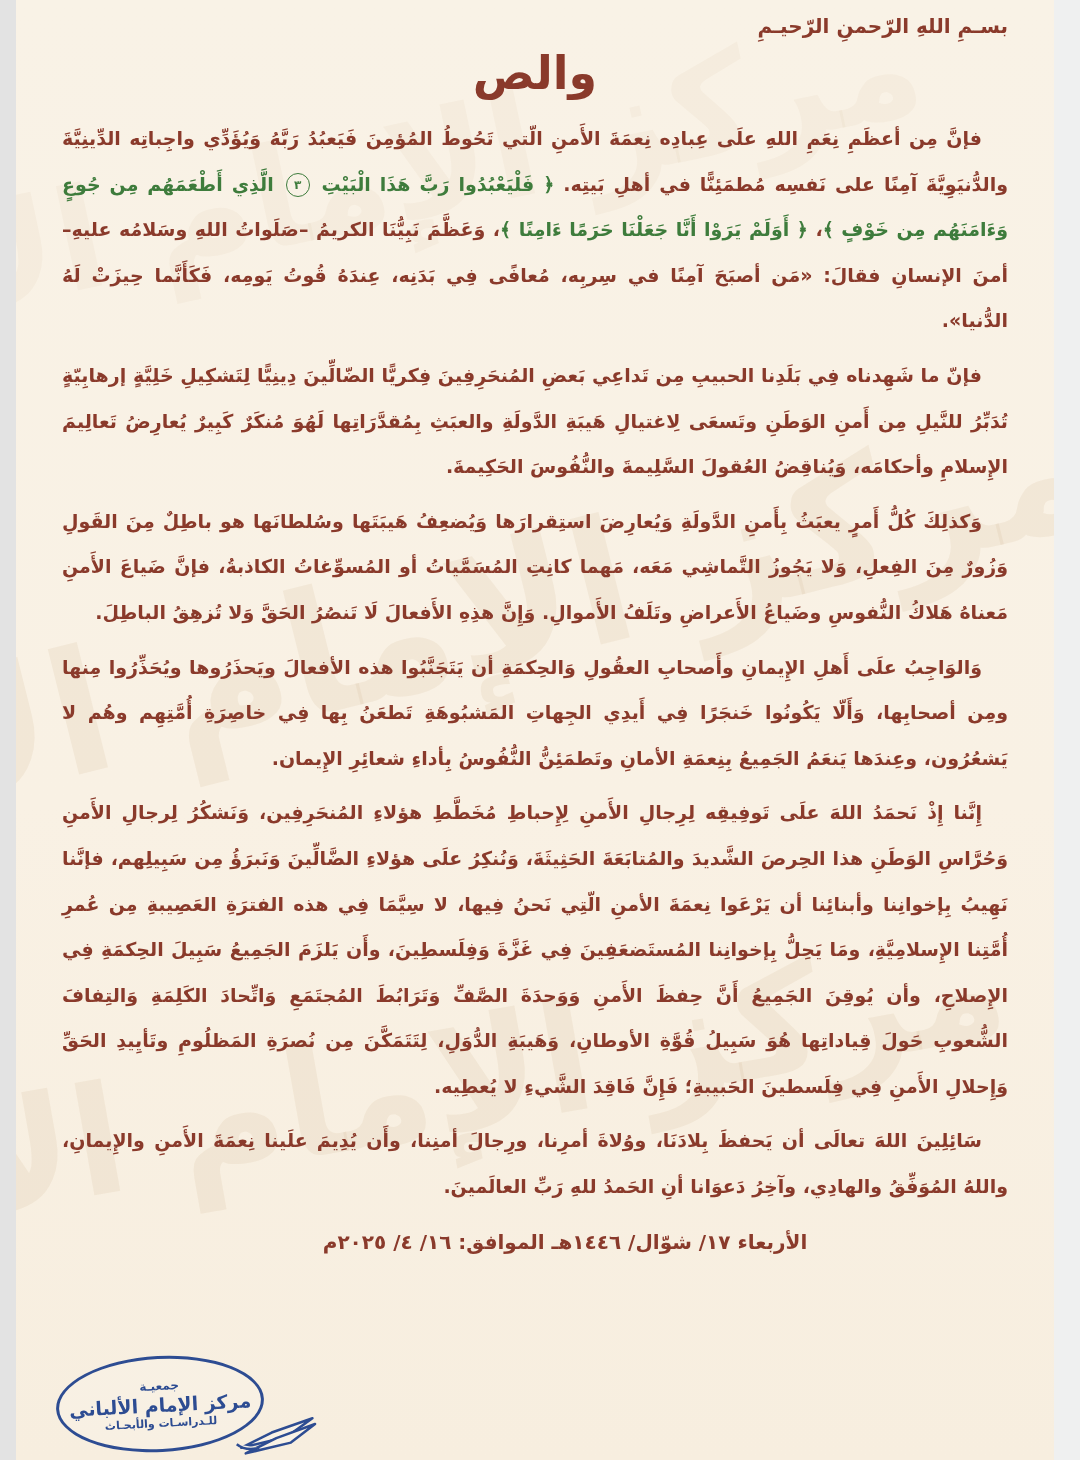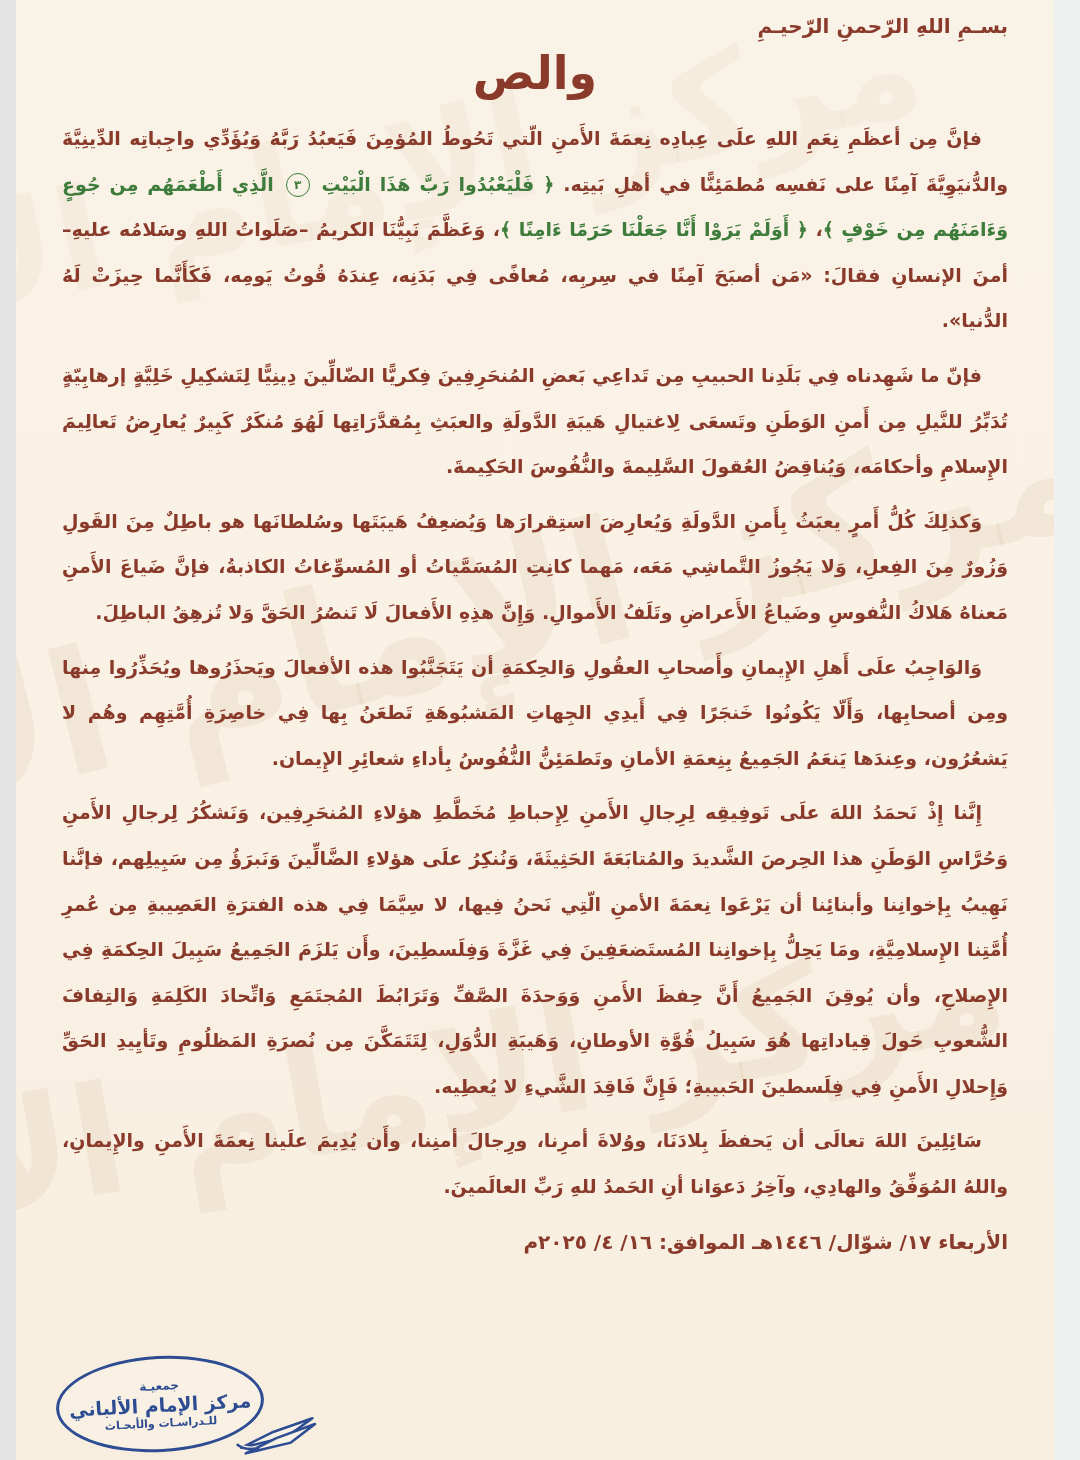--- a/index.html
+++ b/index.html
@@ -37,21 +37,21 @@
   }
   .para .quran { color:#3e7c3c; }
   .ayah-mark {
     display:inline-flex; align-items:center; justify-content:center;
     width:24px; height:24px; border:1.5px solid #3e7c3c; border-radius:50%;
     font-size:12px; line-height:1; color:#3e7c3c; vertical-align:middle; margin:0 3px;
     text-indent:0;
   }
 
   .date-line {
-    direction:rtl; text-align:right; font-size:20px; font-weight:bold;
+    direction:rtl; text-align:center; font-size:20px; font-weight:bold;
     color:#8a3a2b; margin-top:20px; padding-left:60px;
   }
 
   
   .stamp {
     position:absolute; left:40px; top:1356px; width:208px; height:96px;
     border:3px solid #2d4c92; border-radius:50%;
     transform:rotate(-3deg);
     display:flex; flex-direction:column; align-items:center; justify-content:center;
     color:#2d4c92; text-align:center; background:rgba(249,242,230,0.6);

